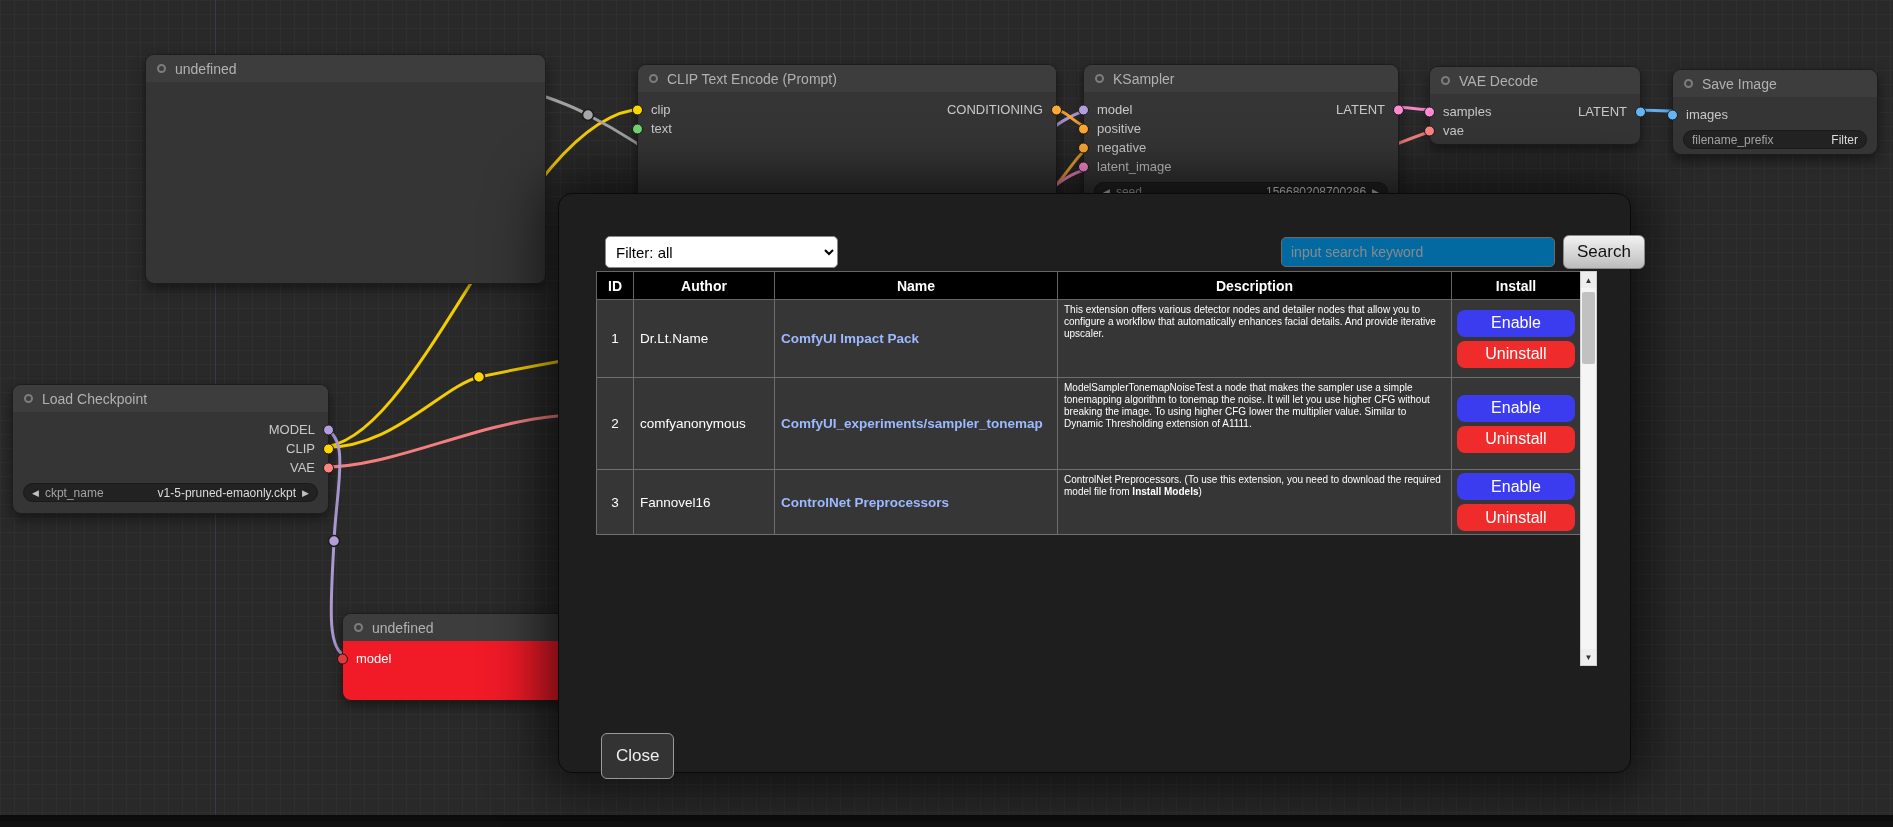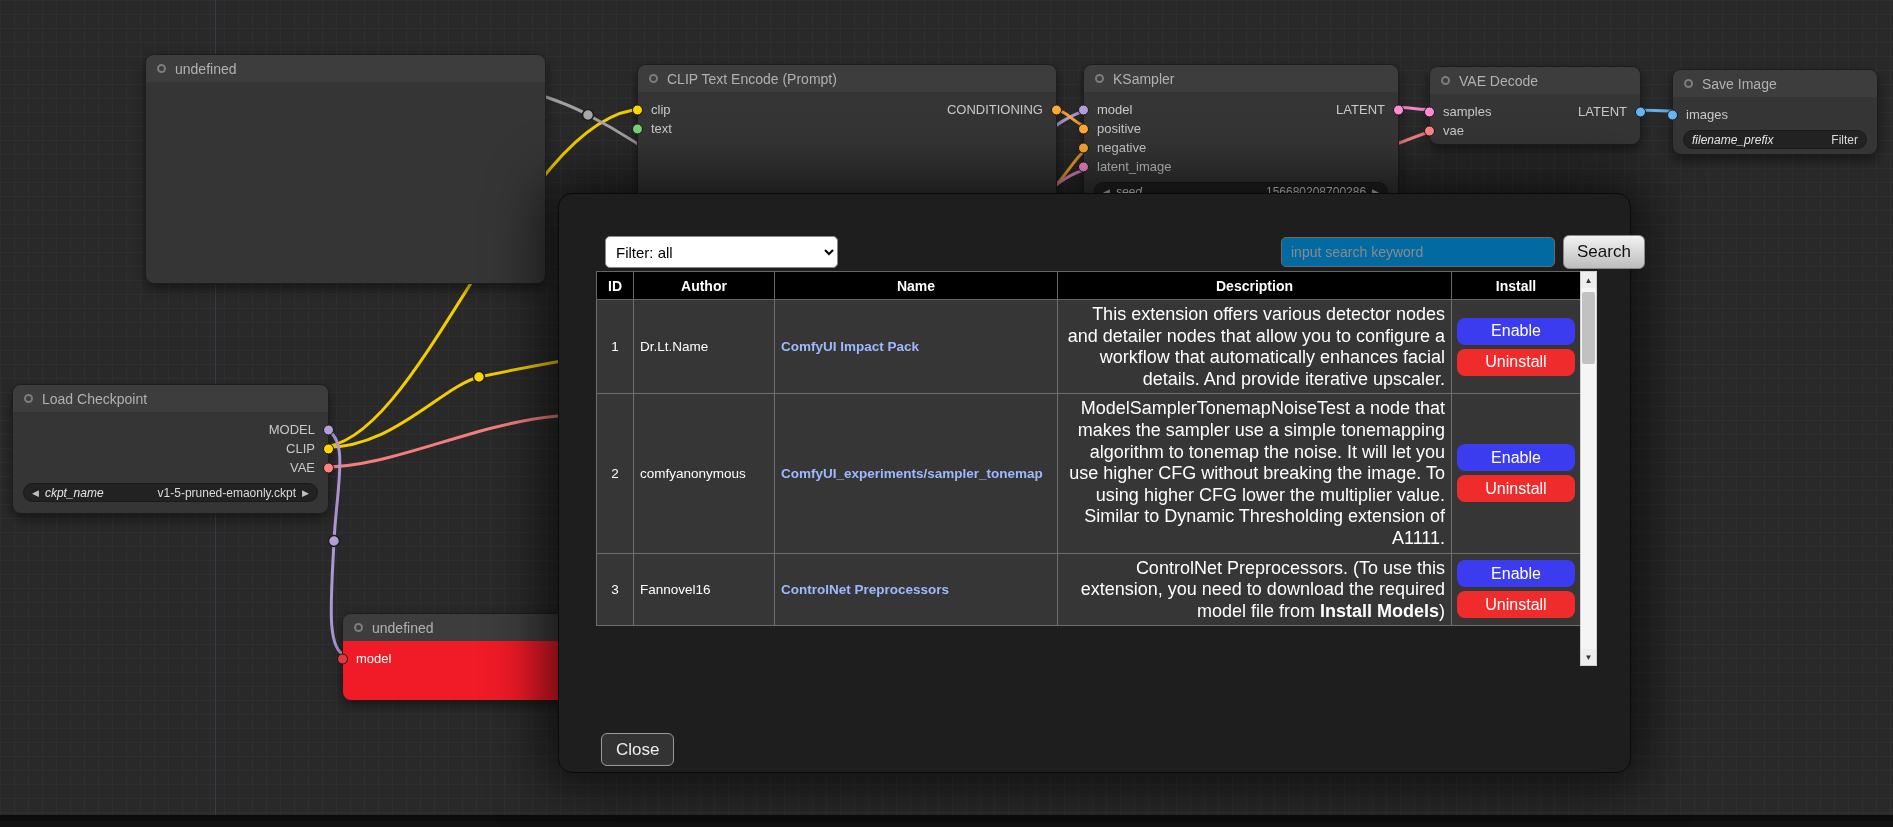--- a/index.html
+++ b/index.html
@@ -64,21 +64,21 @@
   .dot.model { background:var(--wire-model,#b39ddb); }
   .dot.latent { background:var(--wire-latent,#ff8bd1); }
   .dot.vae { background:var(--wire-vae,#ff8383); }
   .dot.image { background:var(--wire-image,#64b5f6); }
   .dot.errorslot { background:#e03a3a; }
   .widget {
     margin:6px 10px 0 10px; height:19px; background:#222; border:1px solid #1a1a1a;
     border-radius:10px; display:flex; align-items:center; gap:6px;
     padding:0 8px; font-size:12px; color:#cfcfcf;
   }
-  .widget .w-label { color:#e5e5e5;font-style:italic; }
+  .widget .w-label { color:#a3a3a3; }
   .widget .w-value { margin-left:auto; color:#dcdcdc; }
   .widget .arrow { color:#c0c0c0; font-size:9px; cursor:pointer; }
 
   
   .modal {
     position:absolute; left:558px; top:193px; width:1073px; height:580px;
     background:#1e1e1e; border:1px solid #0a0a0a; border-radius:14px;
     box-shadow:0 0 55px 14px rgba(0,0,0,.65); z-index:10; color:#fff;
   }
   .filter-select {
@@ -104,40 +104,40 @@
   }
   .ext-table th {
     background:#000; color:#fff; font-weight:bold; font-size:14px;
     height:28px; border:1px solid #666; text-align:center;
   }
   .ext-table td {
     background:#363636; border:1px solid #6e6e6e; vertical-align:middle;
     padding:3px 6px; color:#fff;
   }
   .ext-table td.cell-id { text-align:center; }
-  .ext-table td.cell-desc { font-size:18px; line-height:1.2; vertical-align:top; padding-top:4px;text-align:right; }
+  .ext-table td.cell-desc { font-size:10px; line-height:1.2; vertical-align:top; padding-top:4px; }
   .ext-table a.ext-link { color:var(--link,#9db9ff); font-weight:bold; text-decoration:none; }
   .cell-install { text-align:center; }
   .btn-stack { display:flex; flex-direction:column; gap:4px; align-items:center; }
   .btn-enable, .btn-uninstall {
     width:118px; height:27px; border:none; border-radius:8px; color:#fff;
     font-size:16px; cursor:pointer; font-family:"Liberation Sans",sans-serif;
   }
   .btn-enable { background:var(--accent-enable,#3b3bf0); }
   .btn-uninstall { background:var(--accent-uninstall,#f02b2b); }
   .scrollbar {
     position:absolute; left:1021px; top:77px; width:17px; height:395px;
     background:#f5f5f5; border:1px solid #d0d0d0;
   }
   .sb-arrow { position:absolute; left:0; width:100%; height:16px; display:flex;
     align-items:center; justify-content:center; font-size:8px; color:#333; cursor:pointer; background:#eee; }
   .sb-arrow.up { top:0; } .sb-arrow.down { bottom:0; }
   .sb-thumb { position:absolute; left:1px; width:13px; top:20px; height:72px; background:#c1c1c1; border-radius:2px; cursor:grab; }
   .close-btn {
-    position:absolute; left:42px; top:539px; height:33px; padding:0 14px;
+    position:absolute; left:42px; top:539px; height:46px; padding:0 14px;
     background:#333; color:#eee; font-size:17px; border:1px solid #9a9a9a;
     border-radius:6px; cursor:pointer; font-family:"Liberation Sans",sans-serif;
   }
 </style>
 </head>
 <body>
 
 <div class="canvas">
   <div class="axis-line"></div>
 

